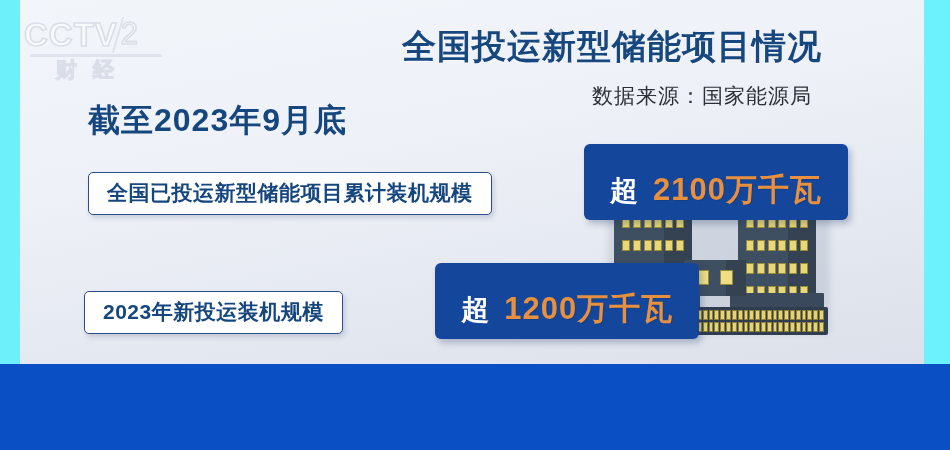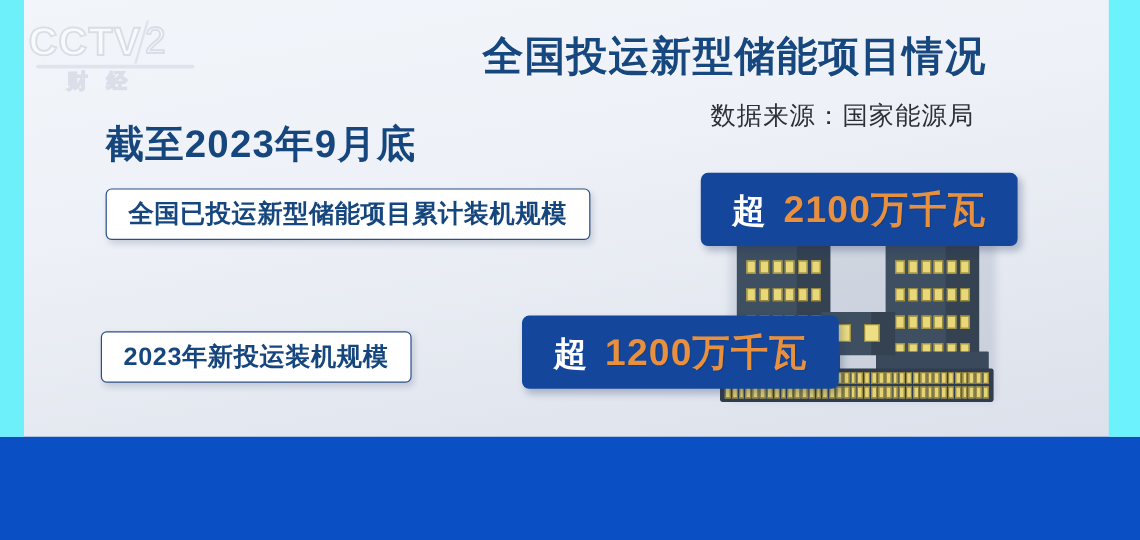--- a/index.html
+++ b/index.html
@@ -32,21 +32,21 @@
   .logo .num{
     display:inline-block;font-size:31px;font-weight:400;vertical-align:top;
     margin-left:3px;
   }
   .logo .slash{
     position:absolute;left:93px;top:-1px;width:2px;height:36px;background:#cfd4df;
     transform:skewX(-16deg);
   }
   .logo .rule{position:absolute;left:6px;top:36px;width:132px;height:3px;background:#d2d7e2;border-radius:2px;}
   .logo .cj{
-    position:absolute;left:32px;top:38px;font-size:17px;letter-spacing:16px;
+    position:absolute;left:32px;top:38px;font-size:21px;letter-spacing:16px;
     font-weight:700;color:transparent;-webkit-text-stroke:1.3px #c9cedb;
     text-shadow:0 1px 0 #fff;
   }
 
   
   .watermark{
     position:absolute;right:34px;top:14px;width:120px;height:66px;opacity:.30;
     pointer-events:none;
   }
   .wm-ring{
@@ -83,21 +83,21 @@
     position:relative;z-index:2;
     display:inline-block;background:#ffffff;border:1.5px solid #2a4f86;
     border-radius:5px;box-shadow:2px 3px 5px rgba(40,60,100,.18);
     padding:6px 18px 7px 18px;
     font-size:21px;font-weight:700;color:#16467e;letter-spacing:.5px;white-space:nowrap;
   }
   .stat .band{
     position:relative;z-index:1;
     background:#14479c;border-radius:6px;
     box-shadow:3px 4px 6px rgba(30,50,95,.28);
-    padding:10px 26px 9px 26px;
+    padding:25px 26px 9px 26px;
     white-space:nowrap;
   }
   .stat .chao{
     font-size:28px;font-weight:700;color:#ffffff;letter-spacing:1px;
     margin-right:14px;
   }
   .stat .val{
     font-size:31px;font-weight:700;color:#e8903e;letter-spacing:1px;
     text-shadow:1px 1px 0 rgba(0,0,0,.10);
   }

